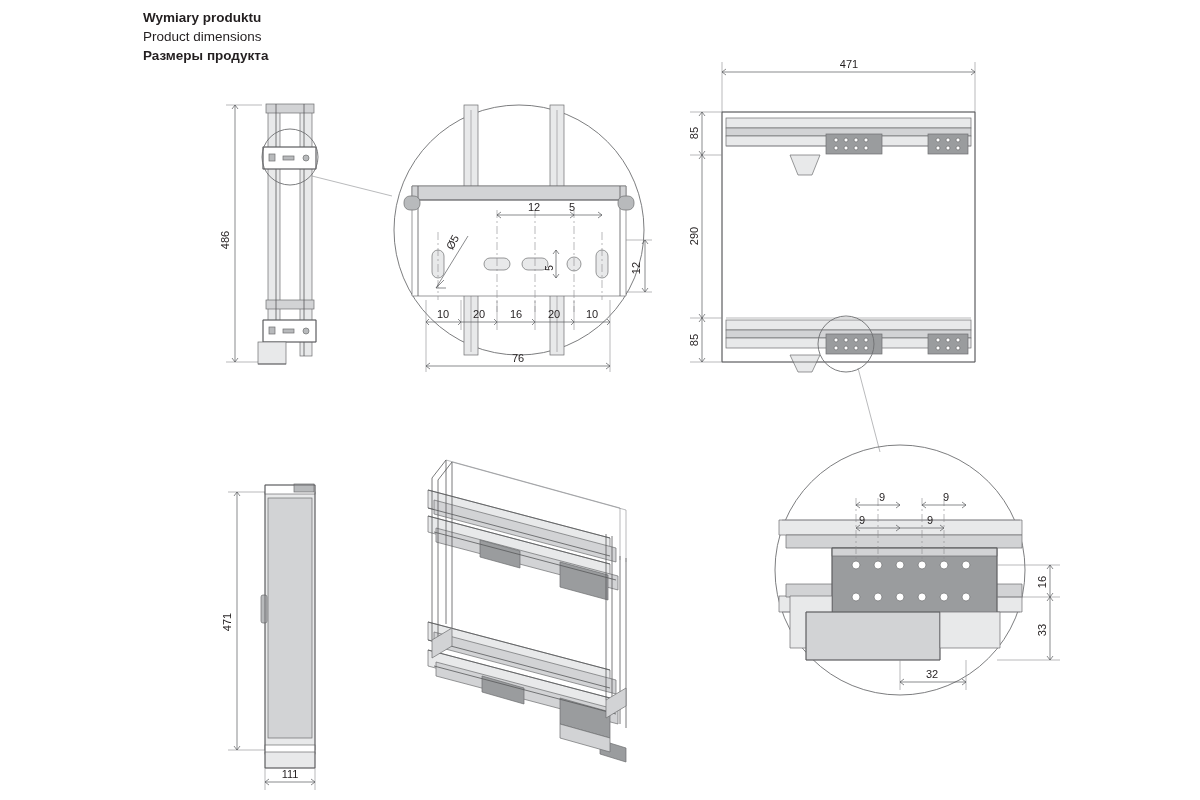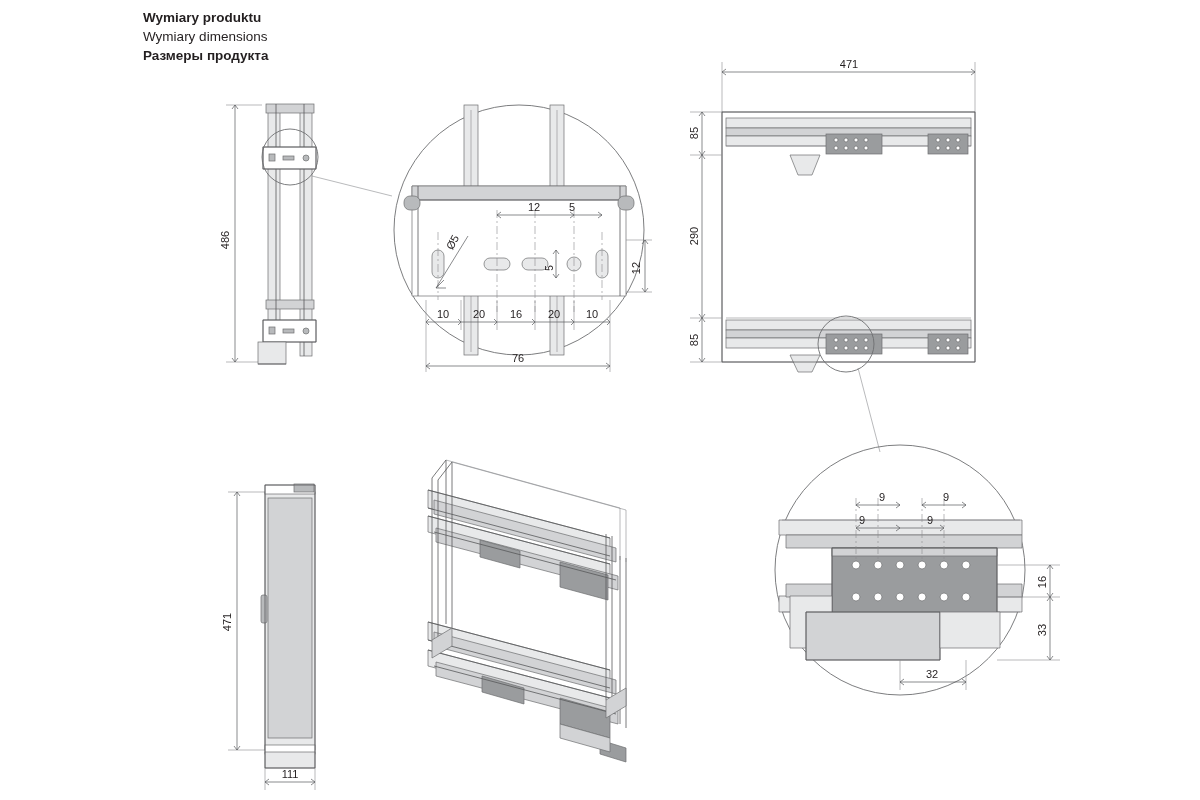--- a/index.html
+++ b/index.html
@@ -74,21 +74,21 @@
   .fill-darker { fill: #9a9c9e; stroke: #6d6e70; stroke-width: 0.7; }
   .circle-detail { fill: none; stroke: #6d6e70; stroke-width: 0.9; }
 </style>
 </head>
 <body>
 
 <div id="page">
 
   <div class="title-block">
     <div class="line1">Wymiary produktu</div>
-    <div class="line2">Wymiary dimensions</div>
+    <div class="line2">Product dimensions</div>
     <div class="line3">Размеры продукта</div>
   </div>
 
   <svg class="drawing" viewBox="0 0 1200 800">
 
     <g>
 
       <path class="ln-thin" d="M262 105 L226 105"></path>
       <path class="ln-thin" d="M262 362 L226 362"></path>
       <path class="ln-dim" d="M235 105 L235 362"></path>

